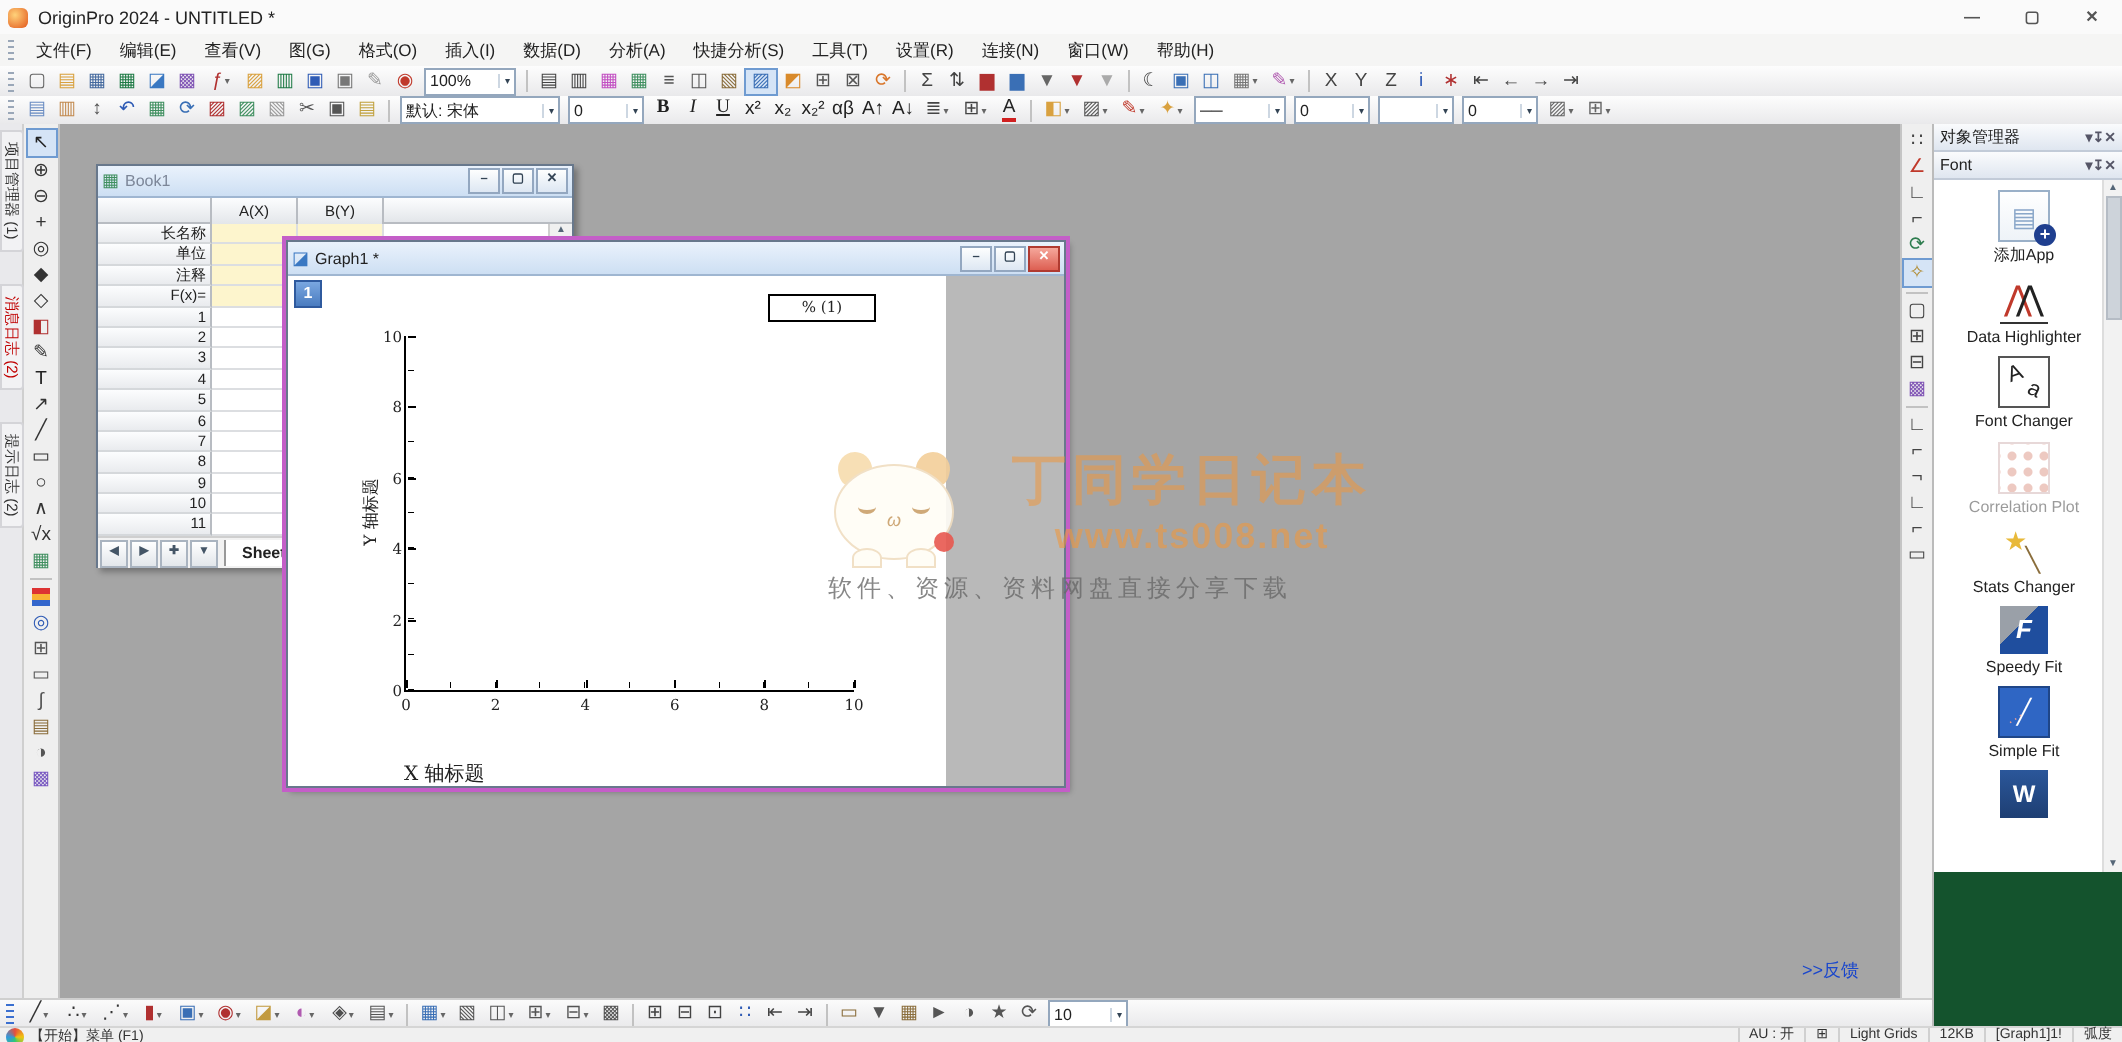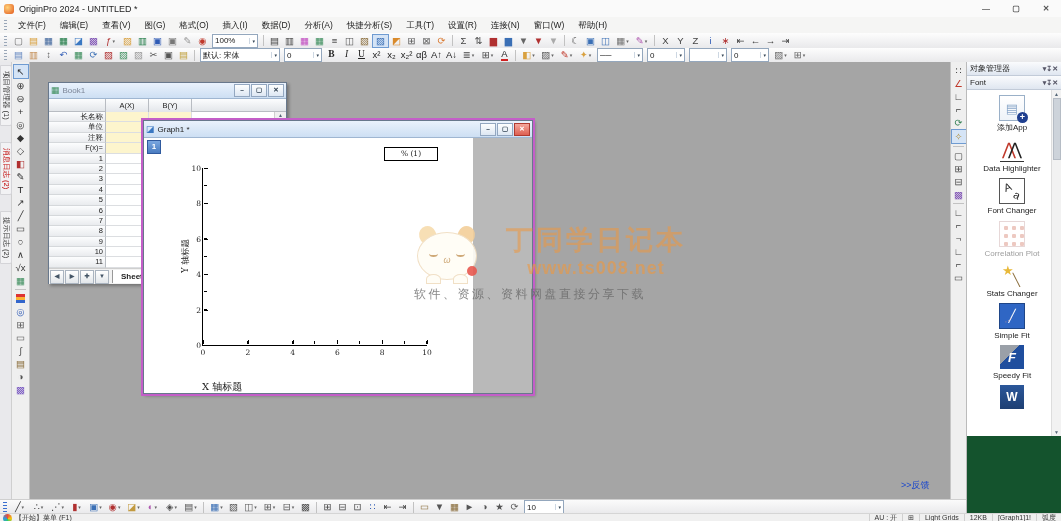--- a/index.html
+++ b/index.html
@@ -953,26 +953,26 @@
         </div>
         <div class="appitem disabled">
           <span class="ic corr"></span>
           <span class="applbl">Correlation Plot</span>
         </div>
         <div class="appitem">
           <span class="ic stats"></span>
           <span class="applbl">Stats Changer</span>
         </div>
         <div class="appitem">
+          <span class="ic speedy"></span>
+          <span class="applbl">Speedy Fit</span>
+        </div>
+        <div class="appitem">
           <span class="ic simple"></span>
           <span class="applbl">Simple Fit</span>
-        </div>
-        <div class="appitem">
-          <span class="ic speedy"></span>
-          <span class="applbl">Speedy Fit</span>
         </div>
         <div class="appitem">
           <span class="ic word"></span>
           <span class="applbl"></span>
         </div>
       </div>
     <div class="apps-scroll">
       <span class="up">▲</span>
       <i class="thumb"></i>
       <span class="dn">▼</span>

